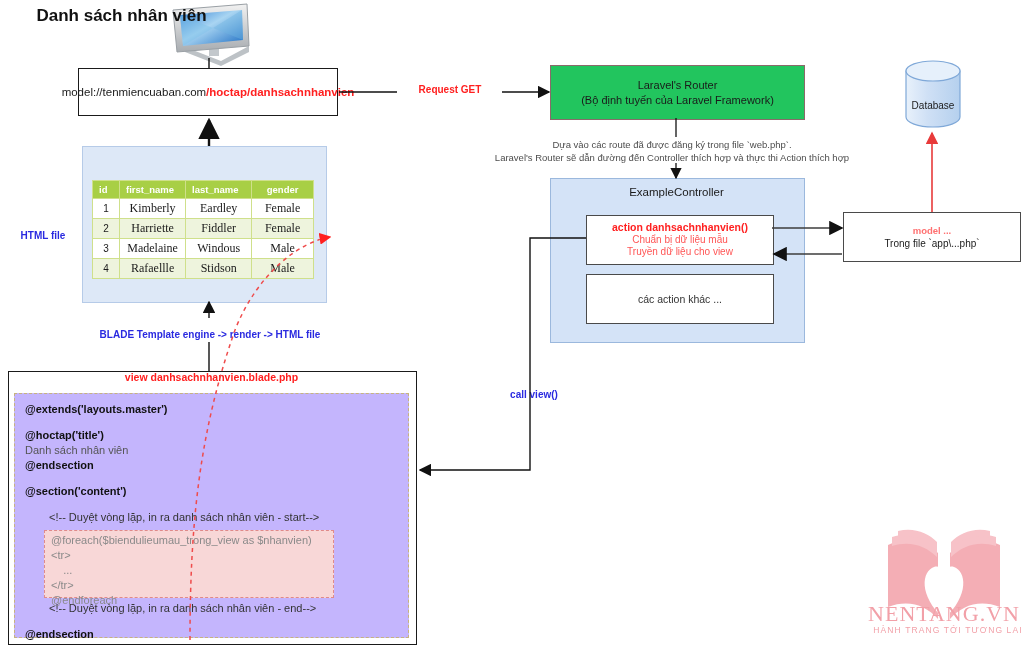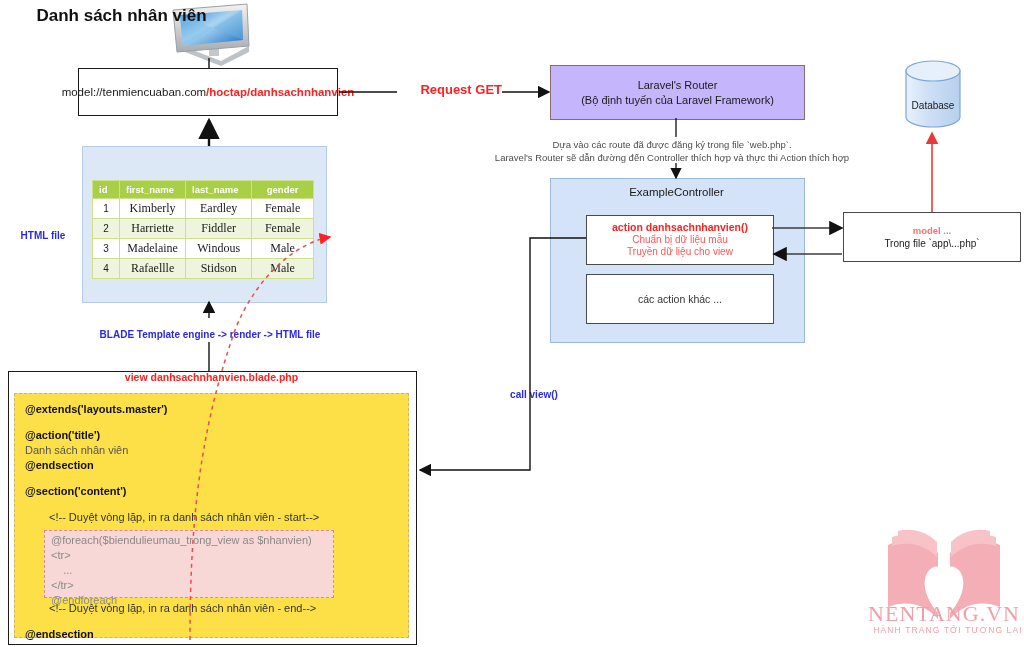--- a/index.html
+++ b/index.html
@@ -63,33 +63,33 @@
   #emp-table tr.alt td{background:#eef4dd;}
   #emp-table td.idc{font-size:10px;font-family:"Liberation Sans","DejaVu Sans",sans-serif;}
 
   
   .blue-label{
     color:#2a2ae0;font-weight:bold;font-size:10px;
     text-align:center;line-height:13px;
     font-family:"Liberation Sans","DejaVu Sans",sans-serif;
   }
   .red-label{
-    color:#ff2020;font-weight:bold;font-size:13px;
-    text-align:right;line-height:13px;
+    color:#ff2020;font-weight:bold;font-size:10px;
+    text-align:center;line-height:13px;
     font-family:"Liberation Sans","DejaVu Sans",sans-serif;
   }
   .gray-note{
     color:#4d4d4d;font-size:9.5px;text-align:center;line-height:13px;
     font-family:"Liberation Sans","DejaVu Sans",sans-serif;
   }
 
   
   #router-box{
     left:550px;top:65px;width:253px;height:53px;
-    background:#c4b5fd;border:1px solid #8a6a6a;
+    background:#22c55e;border:1px solid #8a6a6a;
     font-size:11px;color:#1a1a1a;line-height:15px;
   }
 
   
   #controller-box{
     left:550px;top:178px;width:253px;height:163px;
     background:#d4e3f7;border:1px solid #9bb8dd;
   }
   #controller-title{
     left:550px;top:186px;width:253px;text-align:center;
@@ -128,21 +128,21 @@
   #blade-box{
     left:8px;top:371px;width:407px;height:272px;
     background:#ffffff;border:1.6px solid #1a1a1a;
   }
   #blade-title{
     left:8px;top:371px;width:407px;text-align:center;
     font-size:10.5px;color:#ff2020;font-weight:bold;
   }
   #blade-code{
     left:14px;top:393px;width:395px;height:245px;
-    background:#fde047;border:1px dashed #c7b37e;
+    background:#c4b5fd;border:1px dashed #c7b37e;
     box-sizing:border-box;
     padding:8px 10px;
     font-size:11px;color:#333;
     font-family:"Liberation Sans","DejaVu Sans",sans-serif;
     line-height:15px;
   }
   #blade-code .b{font-weight:bold;color:#111;}
   #blade-code .plain{color:#555;}
   #blade-code .cmt{color:#333;}
   #blade-code .sp{height:11px;}
@@ -288,21 +288,21 @@
     </svg>
   </div>
   <div class="abs" id="db-label">Database</div>
 
   <div class="abs" id="blade-box"></div>
   <div class="abs" id="blade-title">view danhsachnhanvien.blade.php</div>
 
   <div class="abs" id="blade-code">
     <div class="b">@extends('layouts.master')</div>
     <div class="sp"></div>
-    <div class="b">@action('title')</div>
+    <div class="b">@hoctap('title')</div>
     <div class="plain">Danh sách nhân viên</div>
     <div class="b">@endsection</div>
     <div class="sp"></div>
     <div class="b">@section('content')</div>
     <div class="sp"></div>
     <div class="cmt indent">&lt;!-- Duyệt vòng lặp, in ra danh sách nhân viên - start--&gt;</div>
     <div style="height:76px;"></div>
     <div class="cmt indent">&lt;!-- Duyệt vòng lặp, in ra danh sách nhân viên - end--&gt;</div>
     <div class="sp"></div>
     <div class="b">@endsection</div>

